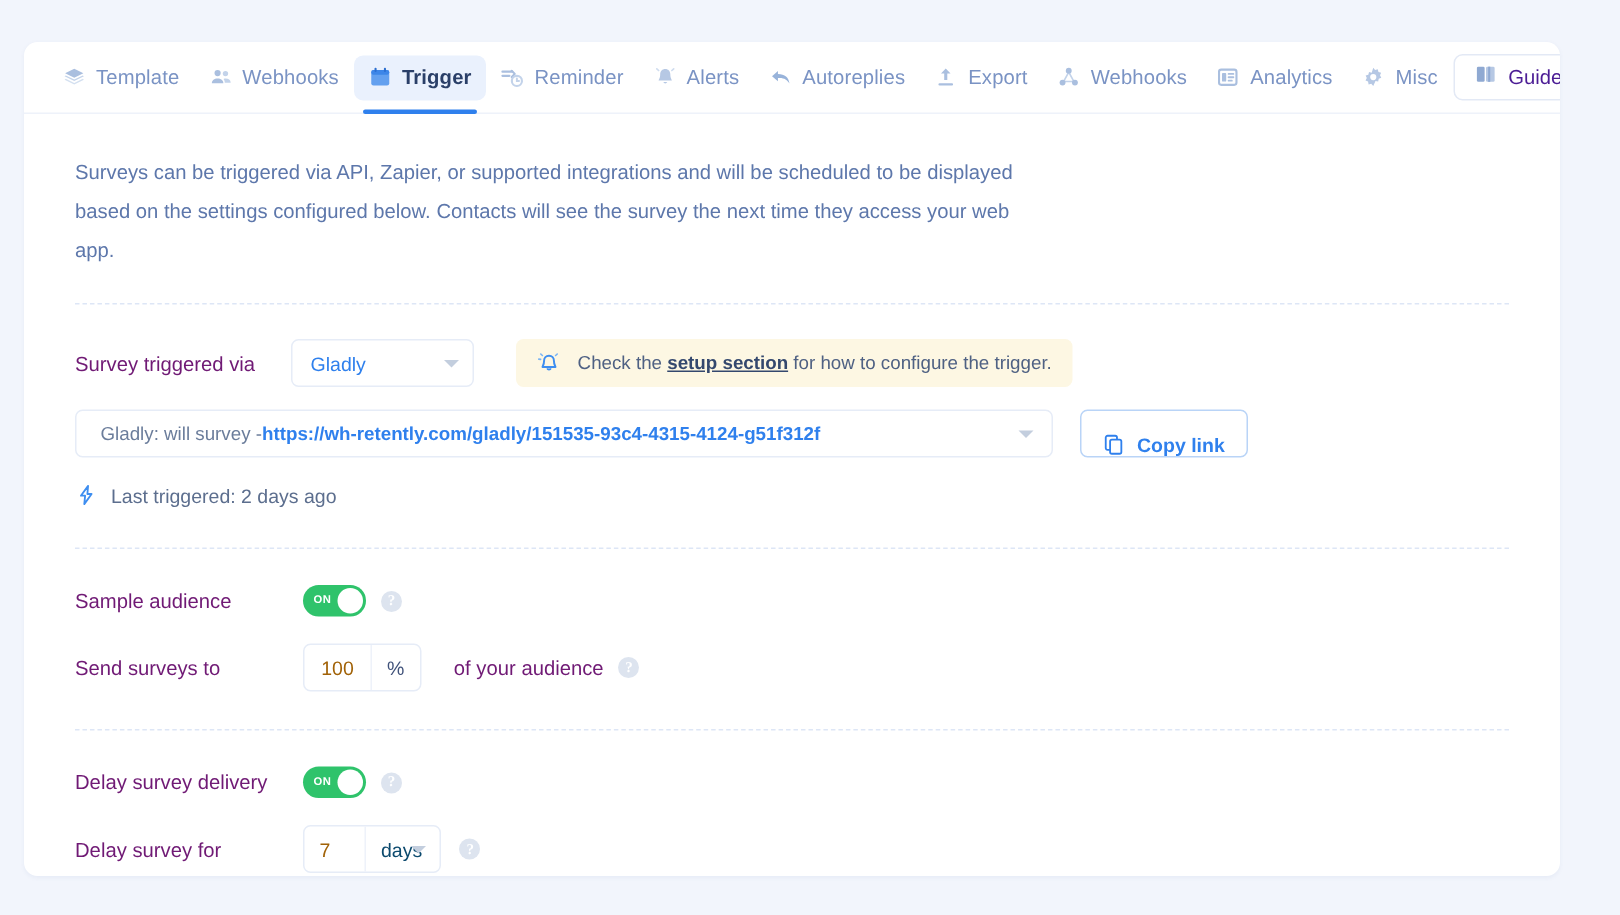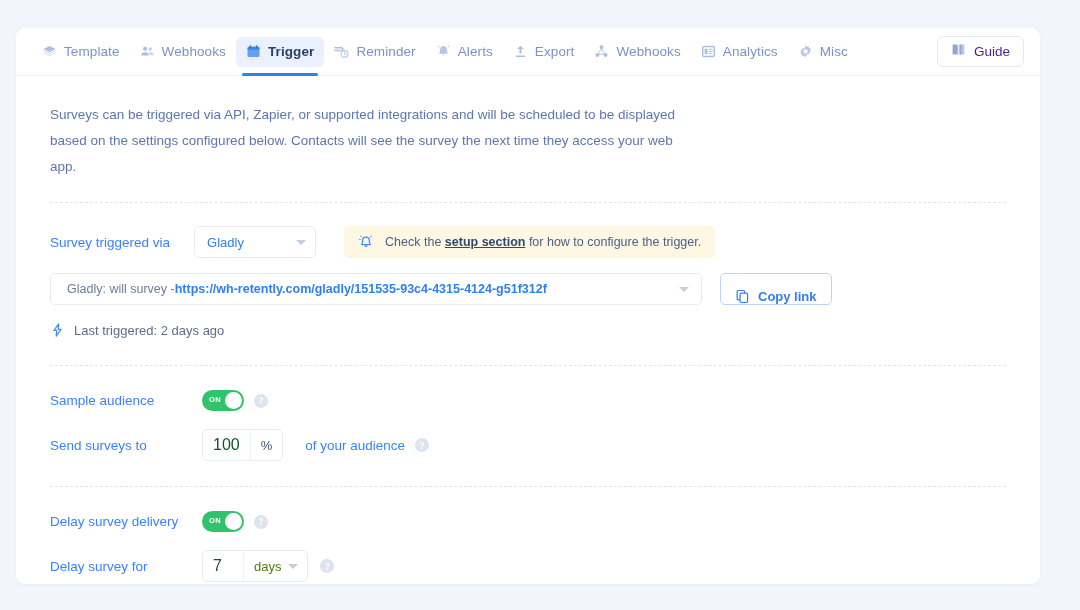--- a/index.html
+++ b/index.html
@@ -83,21 +83,21 @@
   .divider {
     border: 0;
     border-top: 1px dashed #dde6f6;
     margin: 0;
   }
 
   .row { display: flex; align-items: center; }
 
   .flabel {
     font-size: 13.5px;
-    color: #3b82f6;
+    color: #701a75;
     white-space: nowrap;
   }
 
   
   .select {
     position: relative;
     display: flex; align-items: center;
     height: 32px;
     border: 1px solid #e6ecf7;
     border-radius: 5px;
@@ -115,21 +115,21 @@
   }
 
   .txtinput {
     display: flex; align-items: center;
     height: 32px;
     border: 1px solid #e6ecf7;
     border-radius: 5px;
     background: #fff;
   }
   .txtinput .num {
-    font-size: 16px; color: #14532d;
+    font-size: 13px; color: #a16207;
     padding: 0 10px;
     min-width: 44px; text-align: center;
   }
   .txtinput .suffix {
     font-size: 13px; color: #40527a;
     padding: 0 10px;
     border-left: 1px solid #eef2fa;
     height: 100%;
     display: flex; align-items: center;
   }
@@ -264,20 +264,28 @@
           <span class="ico">
               <svg viewBox="0 0 16 16">
                 <path d="M8 2.2c-2.1 0-3.6 1.6-3.6 3.7 0 3-1.1 3.8-1.1 4.4h9.4c0-.6-1.1-1.4-1.1-4.4C11.6 3.8 10.1 2.2 8 2.2z" fill="#b6c8e4"></path>
                 <path d="M6.6 11.4a1.5 1.5 0 0 0 2.8 0z" fill="#b6c8e4"></path>
                 <path d="M3.3 3.2 2 2M12.7 3.2 14 2" stroke="#cfdcef" stroke-width="1.2" stroke-linecap="round"></path>
               </svg>
             </span>
           <span class="lbl">Alerts</span>
         </div>
 
+        <div class="tab">
+          <span class="ico">
+              <svg viewBox="0 0 16 16">
+                <path d="M6 3.5 1.8 7.2 6 10.9V8.6c4.3-.4 6.4 1.2 8.2 3.9-.5-4.6-3.3-6.7-8.2-6.9z" fill="#98b3da"></path>
+              </svg>
+            </span>
+          <span class="lbl">Autoreplies</span>
+        </div>
 
         <div class="tab">
           <span class="ico">
               <svg viewBox="0 0 16 16">
                 <path d="M8 1.8 L11.4 5.4 H9.1 V10 H6.9 V5.4 H4.6 Z" fill="#aabfdf"></path>
                 <rect x="2.8" y="12.2" width="10.4" height="1.7" rx=".8" fill="#aabfdf"></rect>
               </svg>
             </span>
           <span class="lbl">Export</span>
         </div>
@@ -410,21 +418,21 @@
           <span class="on">ON</span>
           <span class="knob"></span>
         </div>
         <span class="help" style="margin-left:10px;">?</span>
       </div>
 
       <div class="row" style="margin-top:18px;">
         <span class="flabel" style="width:152px;">Delay survey for</span>
         <div class="txtinput">
           <span class="num" style="text-align:left;min-width:40px;">7</span>
-          <span class="suffix" style="position:relative;padding-right:26px;color:#4d7c0f;">
+          <span class="suffix" style="position:relative;padding-right:12px;color:#0c4a6e;">
             <span>days</span>
             <span class="caret"></span>
           </span>
         </div>
         <span class="help" style="margin-left:12px;">?</span>
       </div>
 
     </div>
   </div>
 </div>

